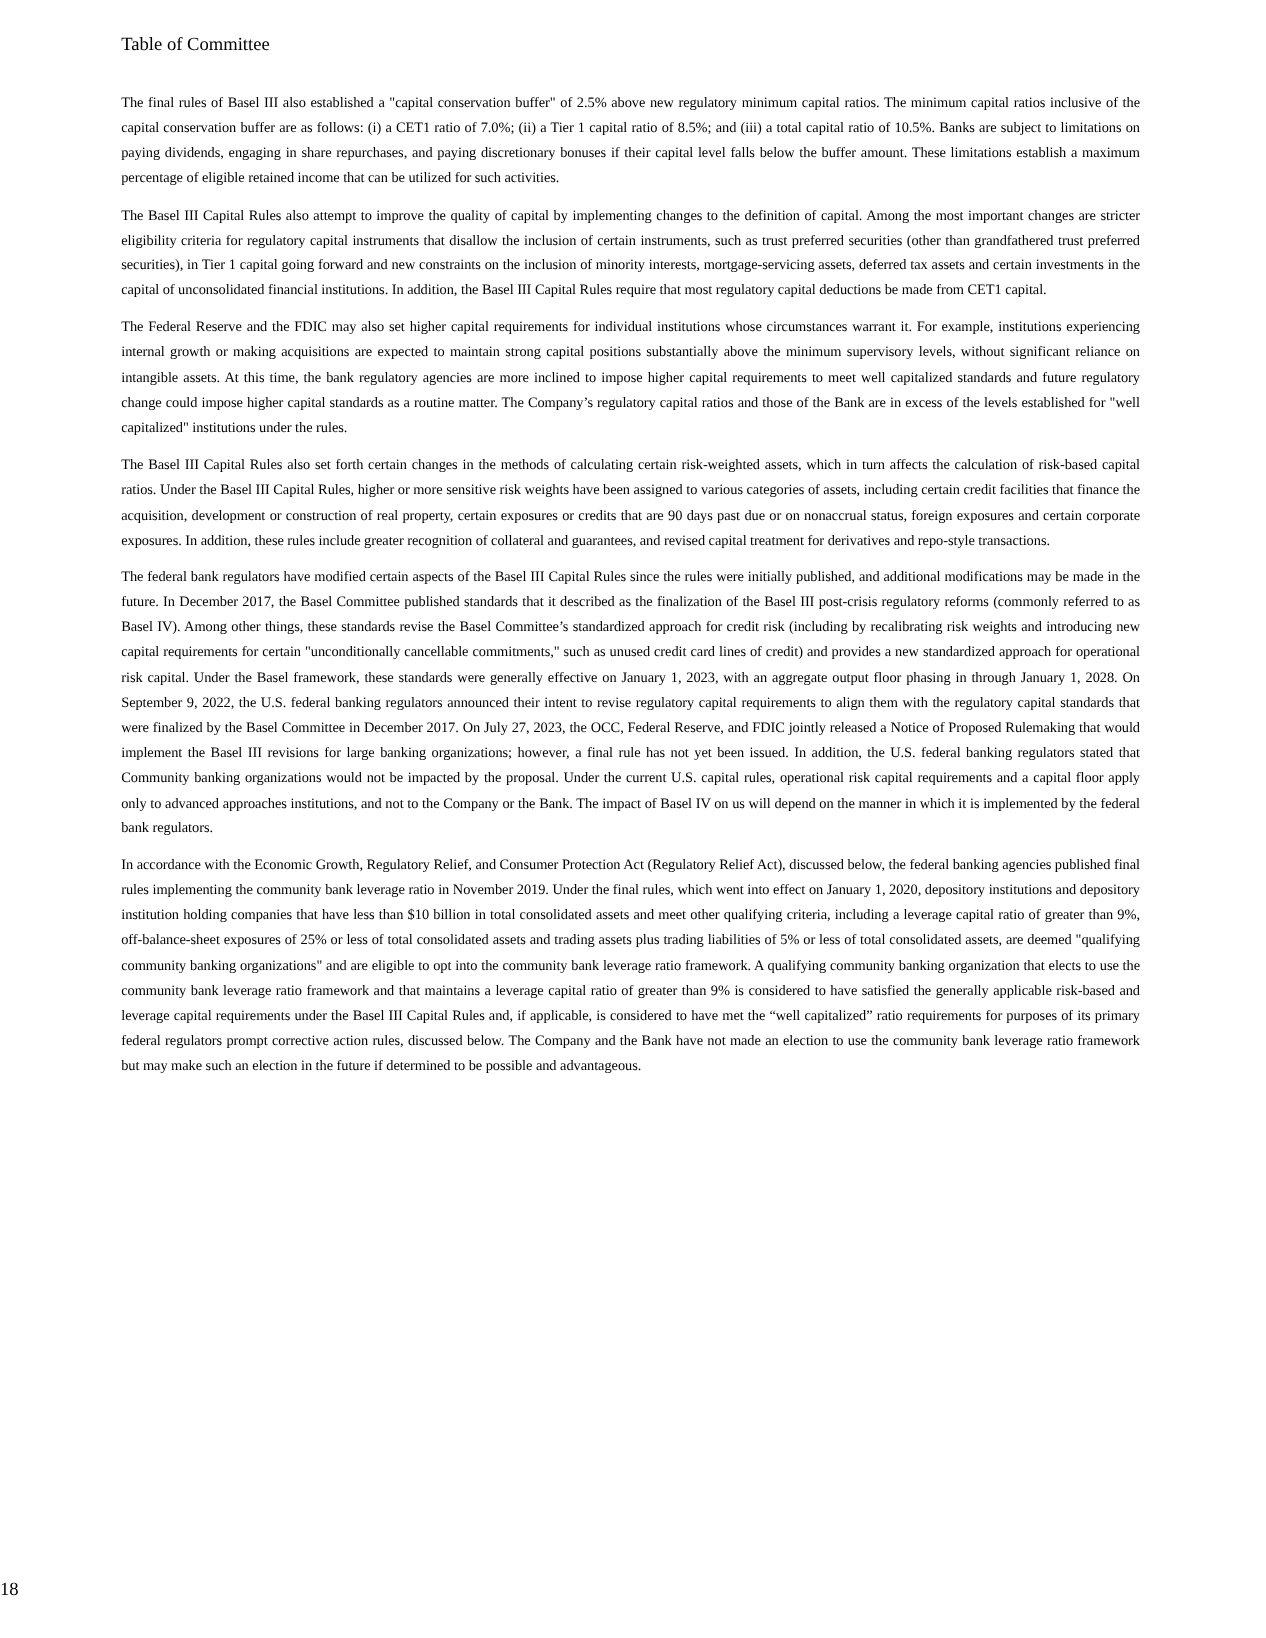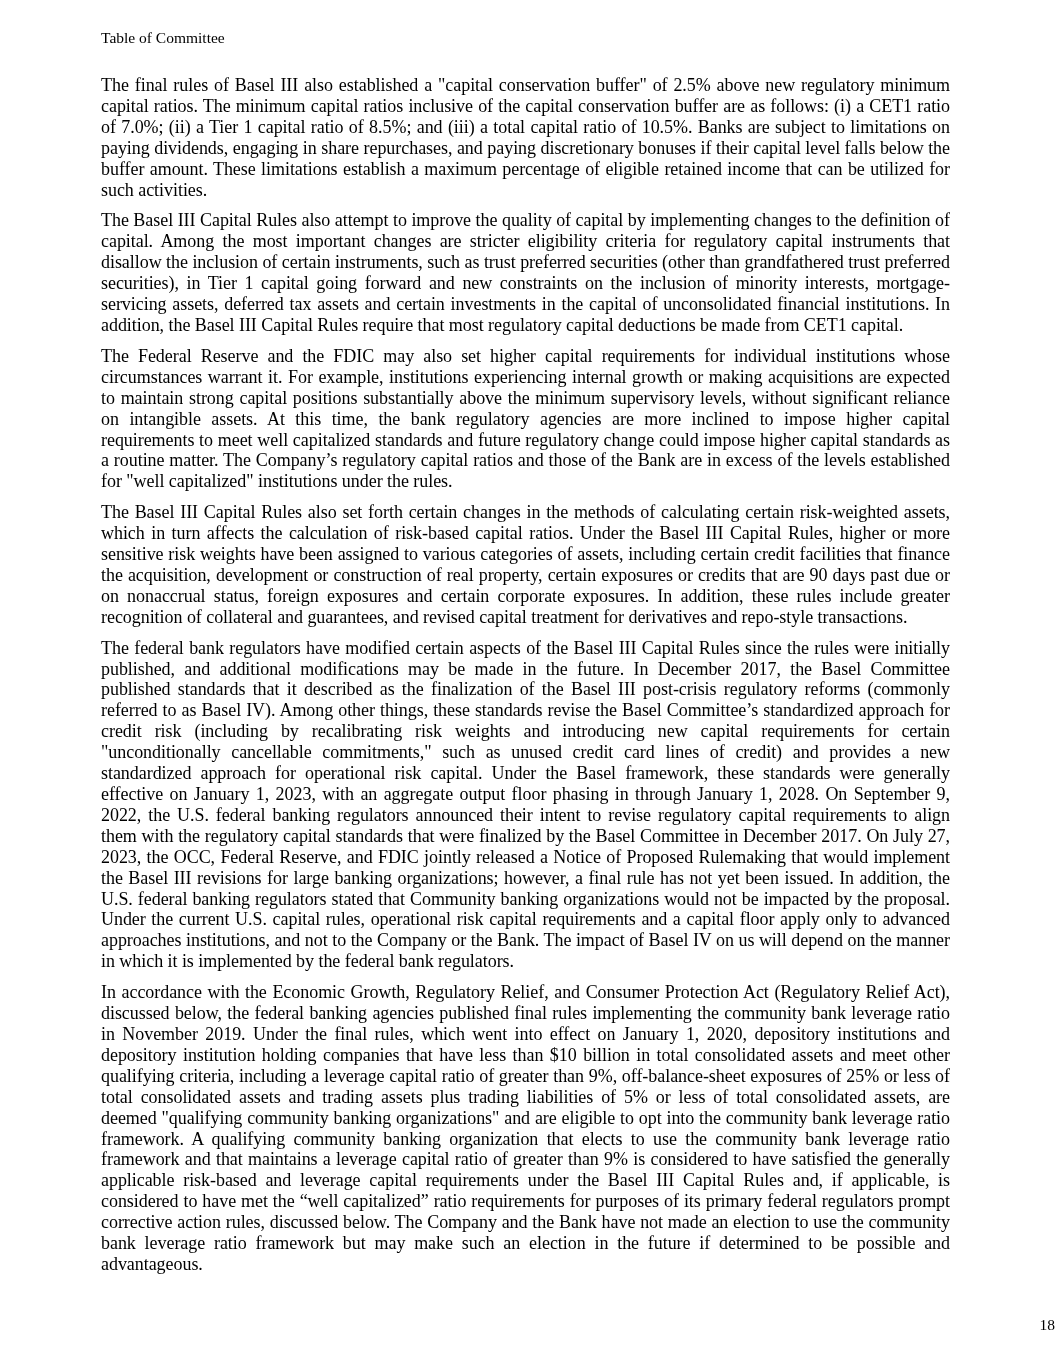--- a/index.html
+++ b/index.html
@@ -26,32 +26,32 @@
       cursor: pointer;
     }
     .content {
       position: absolute;
       left: 101px;
       top: 75px;
       width: 853px;
     }
     .content p {
       margin: 0 4px 10px 0;
-      font-size: 18px;
+      font-size: 12px;
       line-height: 20.9px;
       text-align: justify;
       text-justify: inter-word;
       letter-spacing: -0.05px;
     }
     .page-number {
       position: absolute;
       left: 0;
       width: 1055px;
       top: 1315px;
-      text-align: right;
+      text-align: left;
       font-size: 15.5px;
       line-height: 20px;
     }
   </style>
 </head>
 <body>
 
 <a class="toc-link">Table of Committee</a>
 
 <div class="content">

